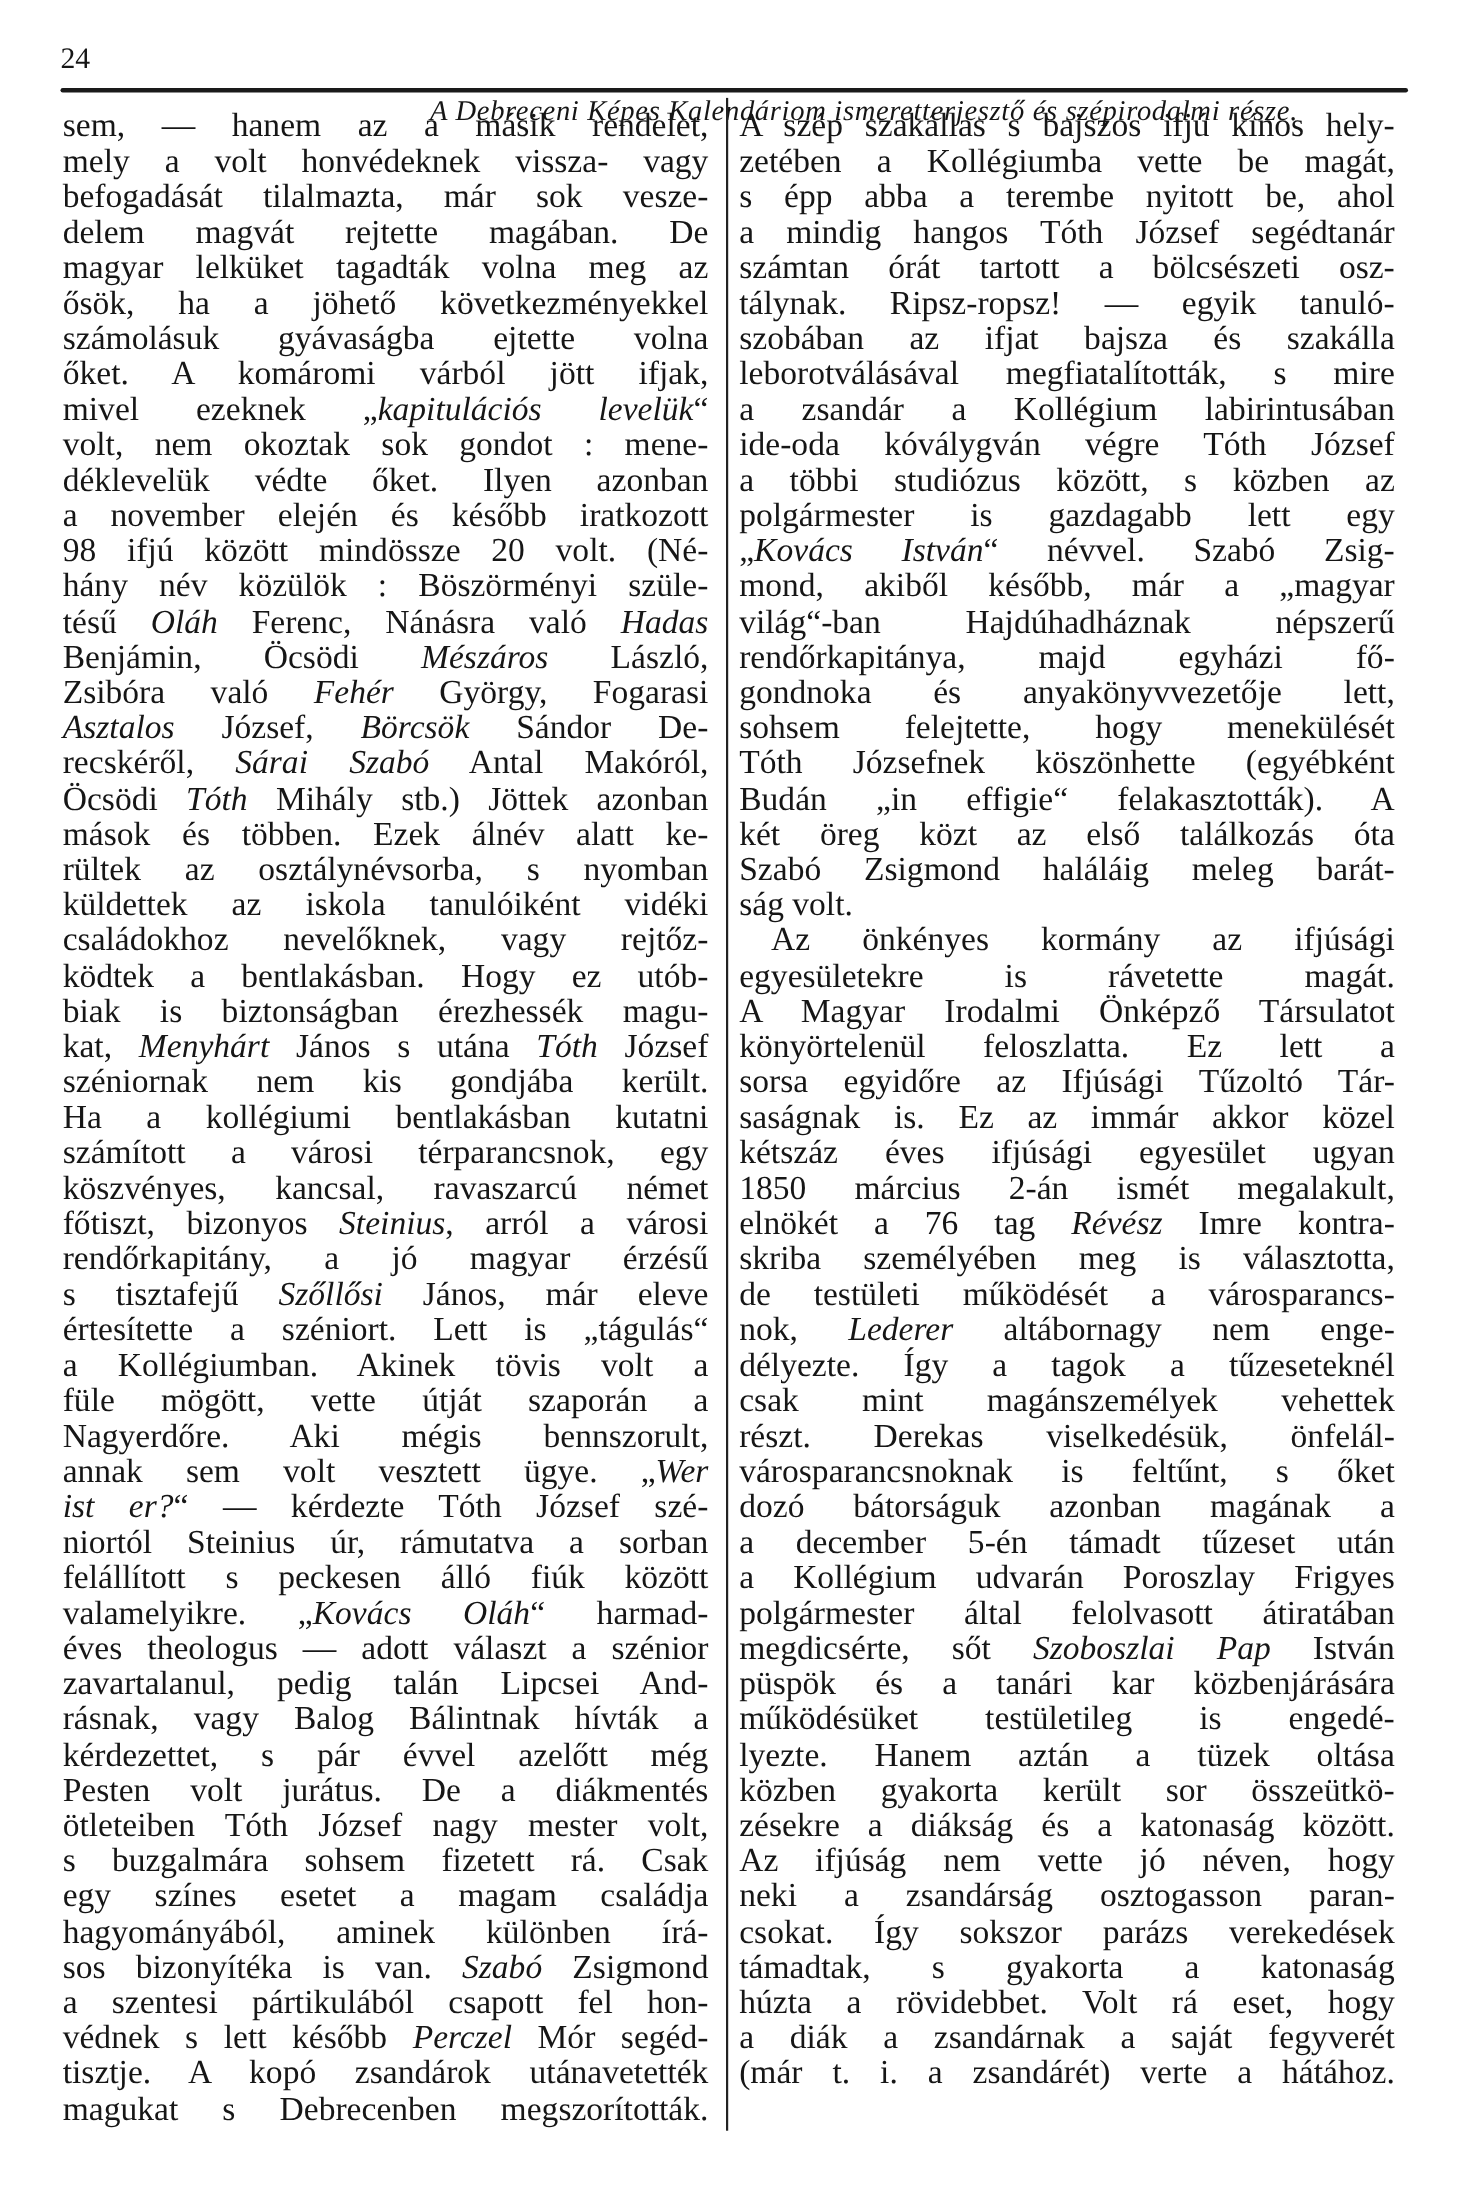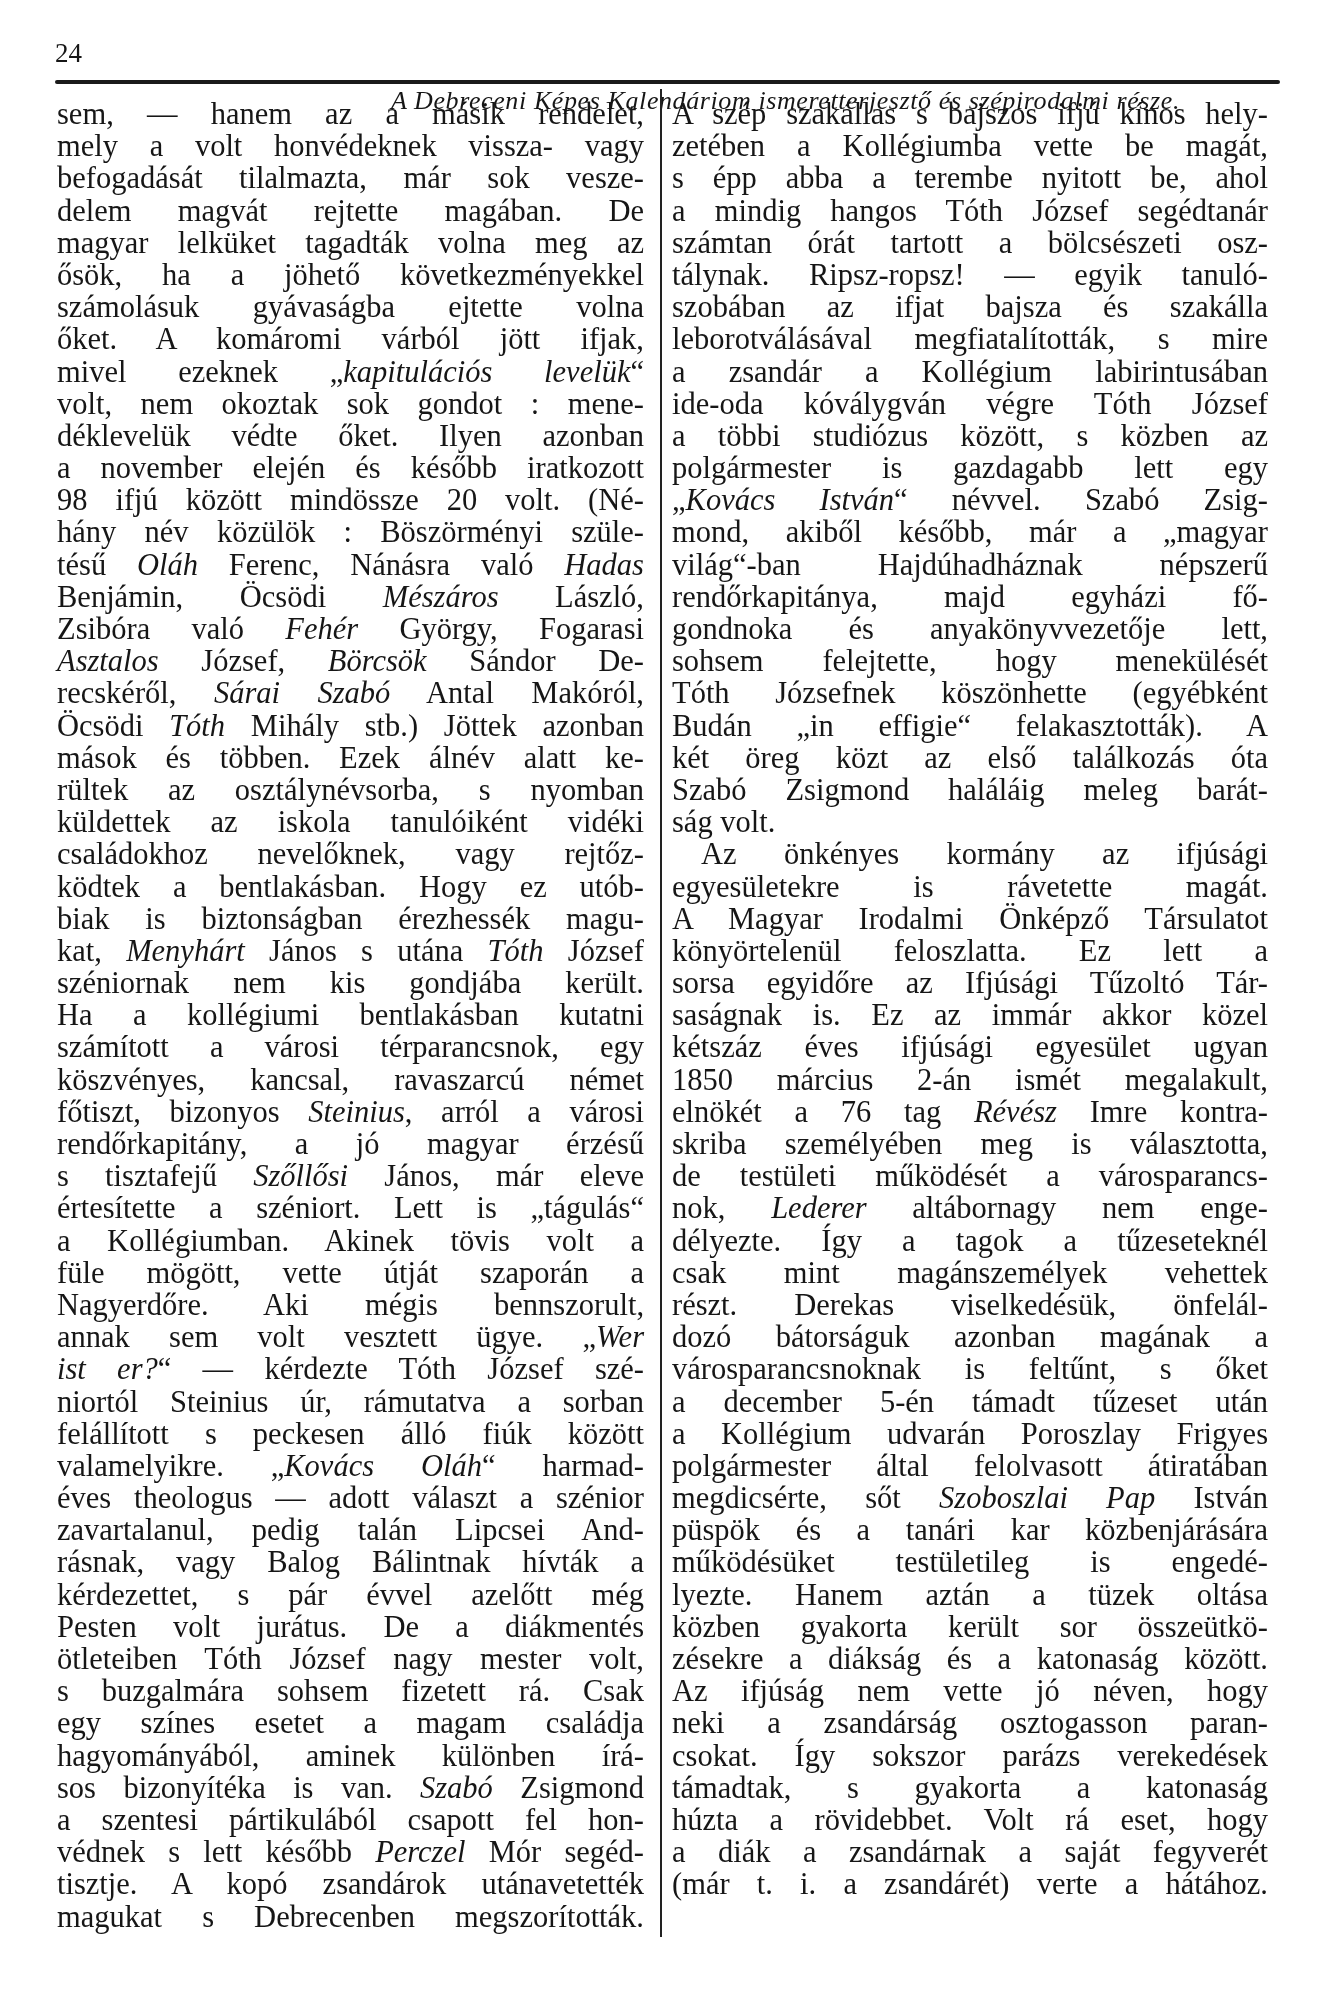--- a/index.html
+++ b/index.html
@@ -148,22 +148,22 @@
     <div class="line"><span>saságnak is. Ez az immár akkor közel</span></div>
     <div class="line"><span>kétszáz éves ifjúsági egyesület ugyan</span></div>
     <div class="line"><span>1850 március 2-án ismét megalakult,</span></div>
     <div class="line"><span>elnökét a 76 tag </span><i>Révész</i><span> Imre kontra-</span></div>
     <div class="line"><span>skriba személyében meg is választotta,</span></div>
     <div class="line"><span>de testületi működését a városparancs-</span></div>
     <div class="line"><span>nok, </span><i>Lederer</i><span> altábornagy nem enge-</span></div>
     <div class="line"><span>délyezte. Így a tagok a tűzeseteknél</span></div>
     <div class="line"><span>csak mint magánszemélyek vehettek</span></div>
     <div class="line"><span>részt. Derekas viselkedésük, önfelál-</span></div>
+    <div class="line"><span>városparancsnoknak is feltűnt, s őket</span></div>
     <div class="line"><span>dozó bátorságuk azonban magának a</span></div>
-    <div class="line"><span>városparancsnoknak is feltűnt, s őket</span></div>
     <div class="line"><span>a december 5-én támadt tűzeset után</span></div>
     <div class="line"><span>a Kollégium udvarán Poroszlay Frigyes</span></div>
     <div class="line"><span>polgármester által felolvasott átiratában</span></div>
     <div class="line"><span>megdicsérte, sőt </span><i>Szoboszlai Pap</i><span> István</span></div>
     <div class="line"><span>püspök és a tanári kar közbenjárására</span></div>
     <div class="line"><span>működésüket testületileg is engedé-</span></div>
     <div class="line"><span>lyezte. Hanem aztán a tüzek oltása</span></div>
     <div class="line"><span>közben gyakorta került sor összeütkö-</span></div>
     <div class="line"><span>zésekre a diákság és a katonaság között.</span></div>
     <div class="line"><span>Az ifjúság nem vette jó néven, hogy</span></div>

